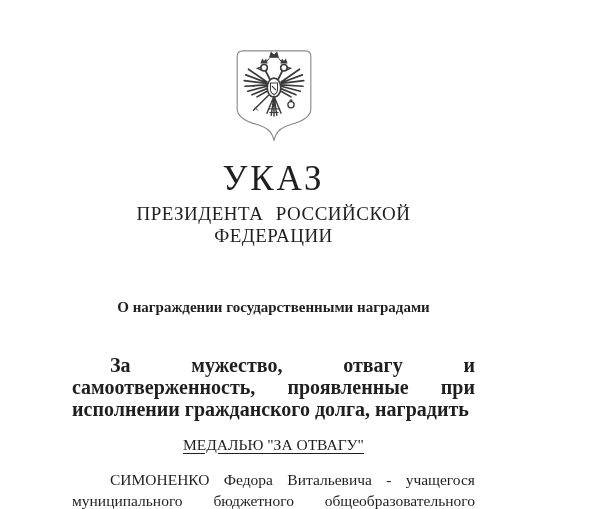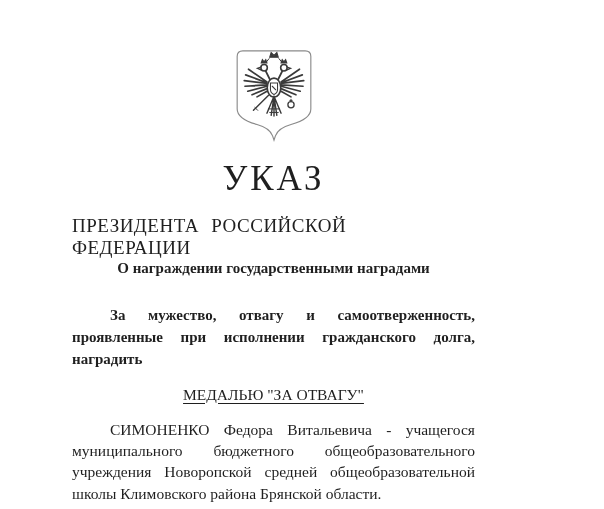--- a/index.html
+++ b/index.html
@@ -31,39 +31,41 @@
   }
   .title {
     margin-top: 10px;
     text-align: center;
     font-size: 35px;
     line-height: 38px;
     letter-spacing: 3px;
     font-weight: 400;
   }
   .org-line {
-    margin-top: 17px;
+    margin-top: 5px;
+    text-align: center;
     font-size: 19px;
     line-height: 22px;
     letter-spacing: 0.5px;
     word-spacing: 7px;
     font-weight: 400;
   }
   .subject {
+    margin-top: 51px;
     text-align: center;
     font-weight: 700;
     font-size: 15px;
     line-height: 19.5px;
   }
   .preamble {
-    margin-top: 25px;
+    margin-top: 36px;
     text-align: justify;
     text-indent: 38px;
     font-weight: 700;
-    font-size: 15px;
+    font-size: 20px;
     line-height: 22px;
   }
   .award-heading {
     margin-top: 15px;
     text-align: center;
     font-size: 15.5px;
     line-height: 20px;
     text-decoration: underline;
     text-underline-offset: 3px;
   }

